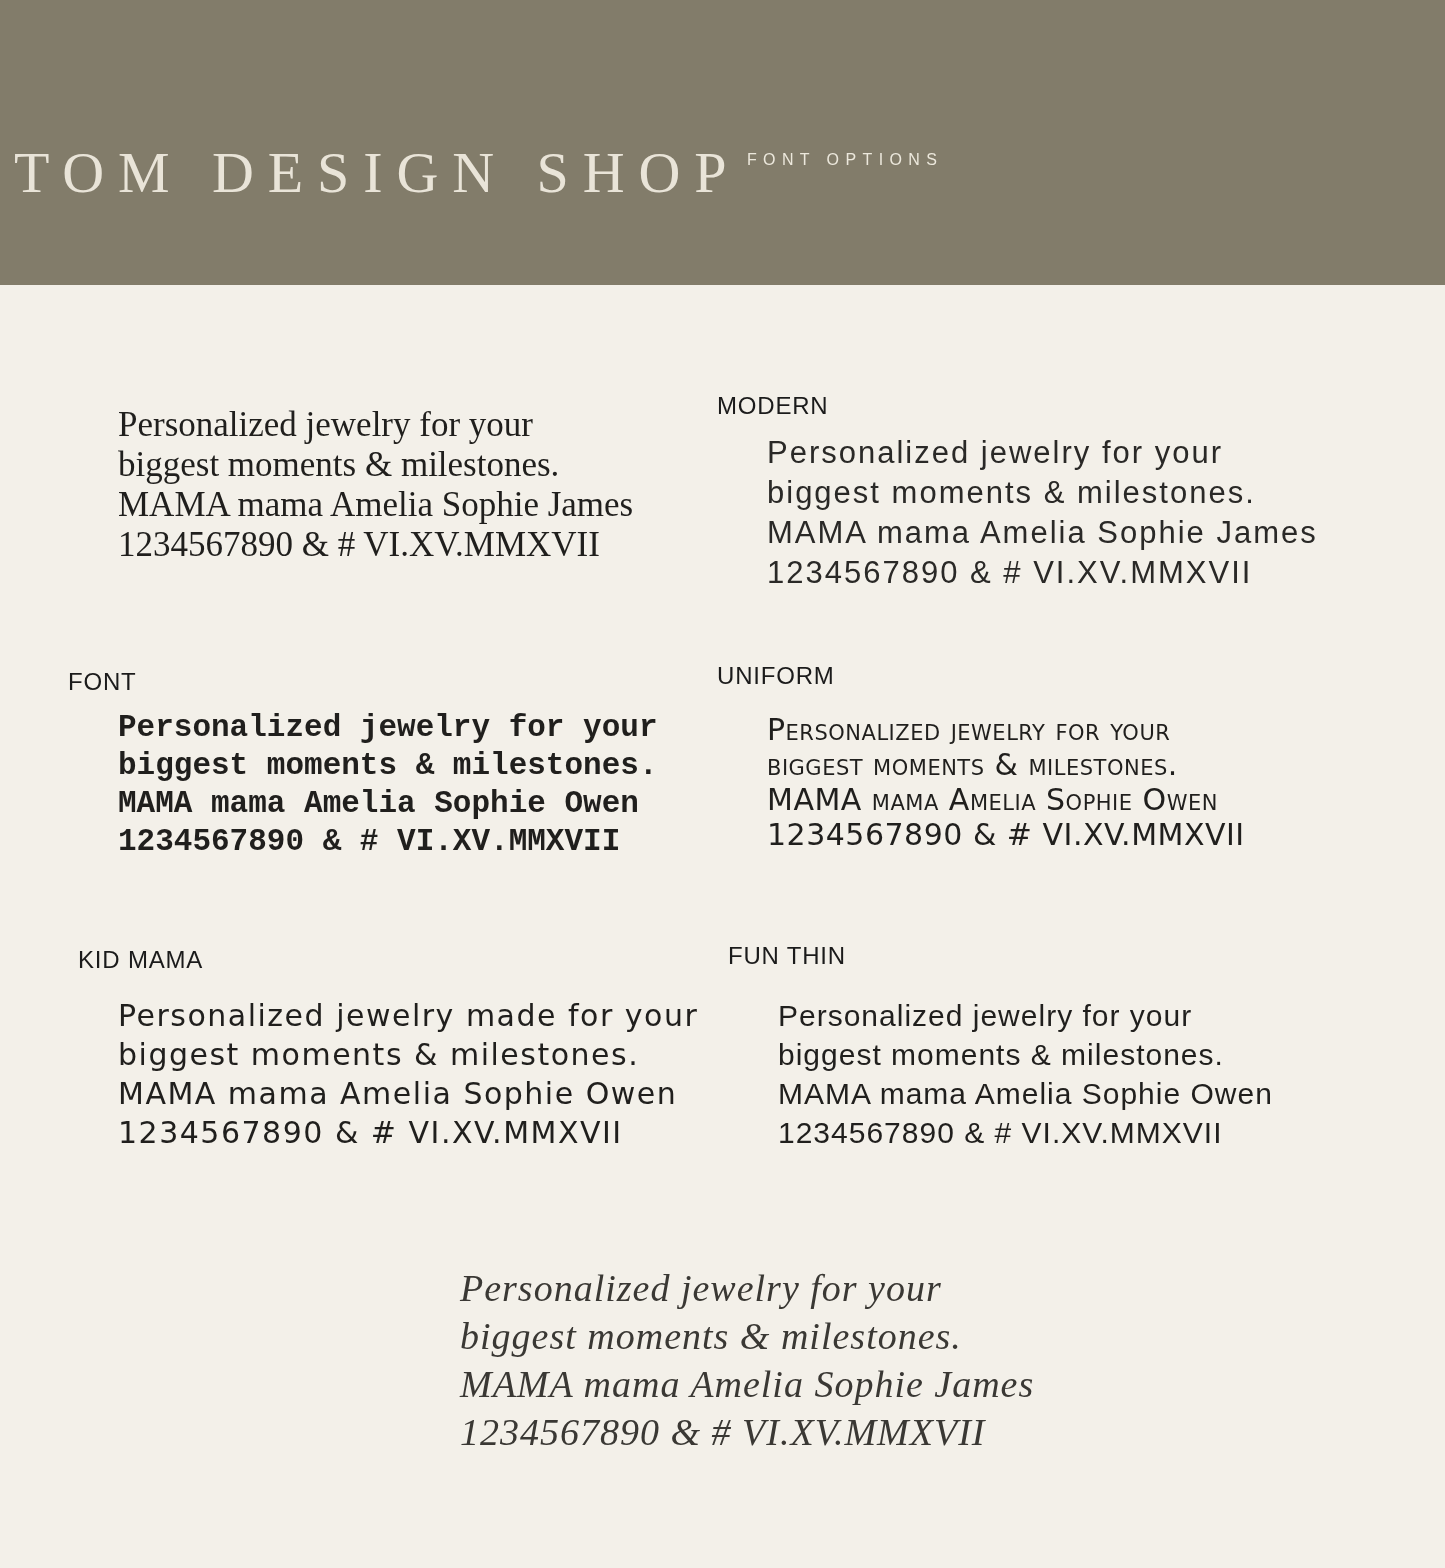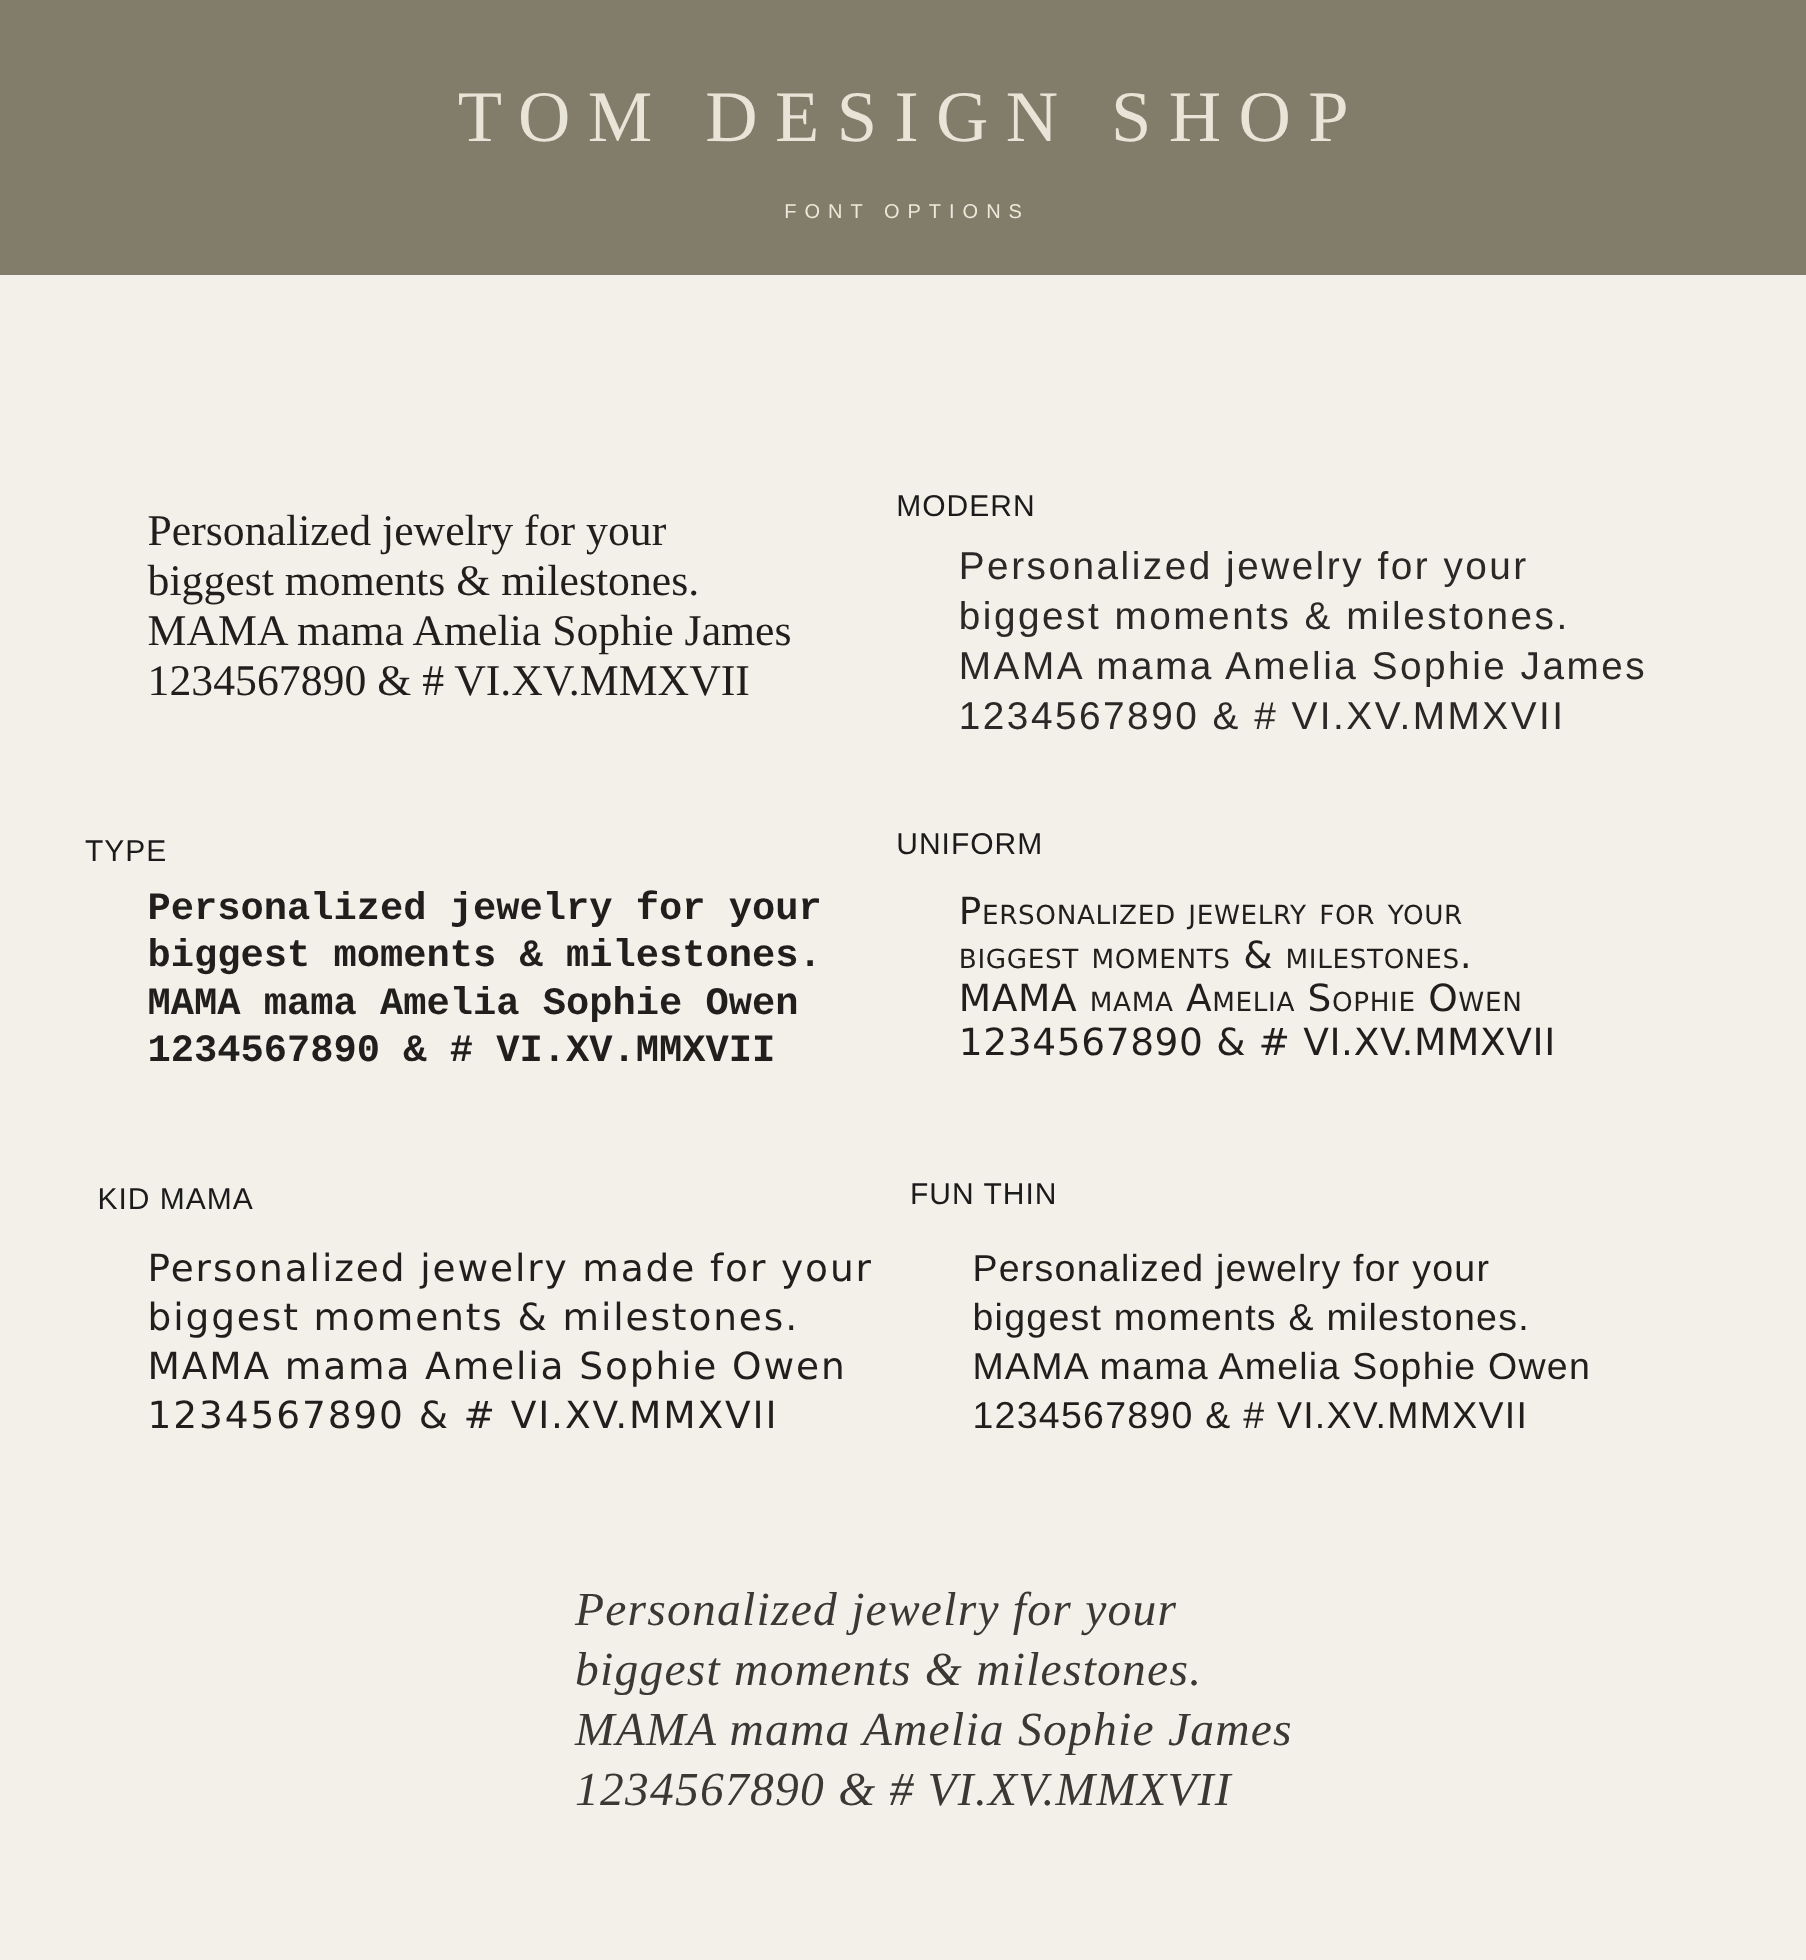--- a/index.html
+++ b/index.html
@@ -11,24 +11,24 @@
     color: #1d1c1a;
     font-family: "Liberation Sans", sans-serif;
     overflow: hidden;
   }
 
   
   .band {
     position: absolute;
     top: 0; left: 0;
     width: 100%;
-    height: 220px;
+    height: 285px;
     background: #827c6a;
     display: flex;
-    flex-direction: column;
+    flex-direction: row;
     align-items: center;
   }
   .band-title {
     margin-top: 60px;
     font-family: "Liberation Serif", "DejaVu Serif", serif;
     font-weight: 400;
     font-size: 58px;
     letter-spacing: 0.24em;
     text-indent: 0.24em;
     color: #e9e4d8;
@@ -147,21 +147,21 @@
     <h3 class="font-label">MODERN</h3>
     <div class="font-sample sample-modern">
       <div class="line">Personalized jewelry for your</div>
       <div class="line">biggest moments &amp; milestones.</div>
       <div class="line">MAMA mama Amelia Sophie James</div>
       <div class="line">1234567890 &amp; # VI.XV.MMXVII</div>
     </div>
   </section>
 
   <section class="font-section sec-type">
-    <h3 class="font-label">TYPE</h3>
+    <h3 class="font-label">FONT</h3>
     <div class="font-sample sample-type">
       <div class="line">Personalized jewelry for your</div>
       <div class="line">biggest moments &amp; milestones.</div>
       <div class="line">MAMA mama Amelia Sophie Owen</div>
       <div class="line">1234567890 &amp; # VI.XV.MMXVII</div>
     </div>
   </section>
 
   <section class="font-section sec-uniform">
     <h3 class="font-label">UNIFORM</h3>

